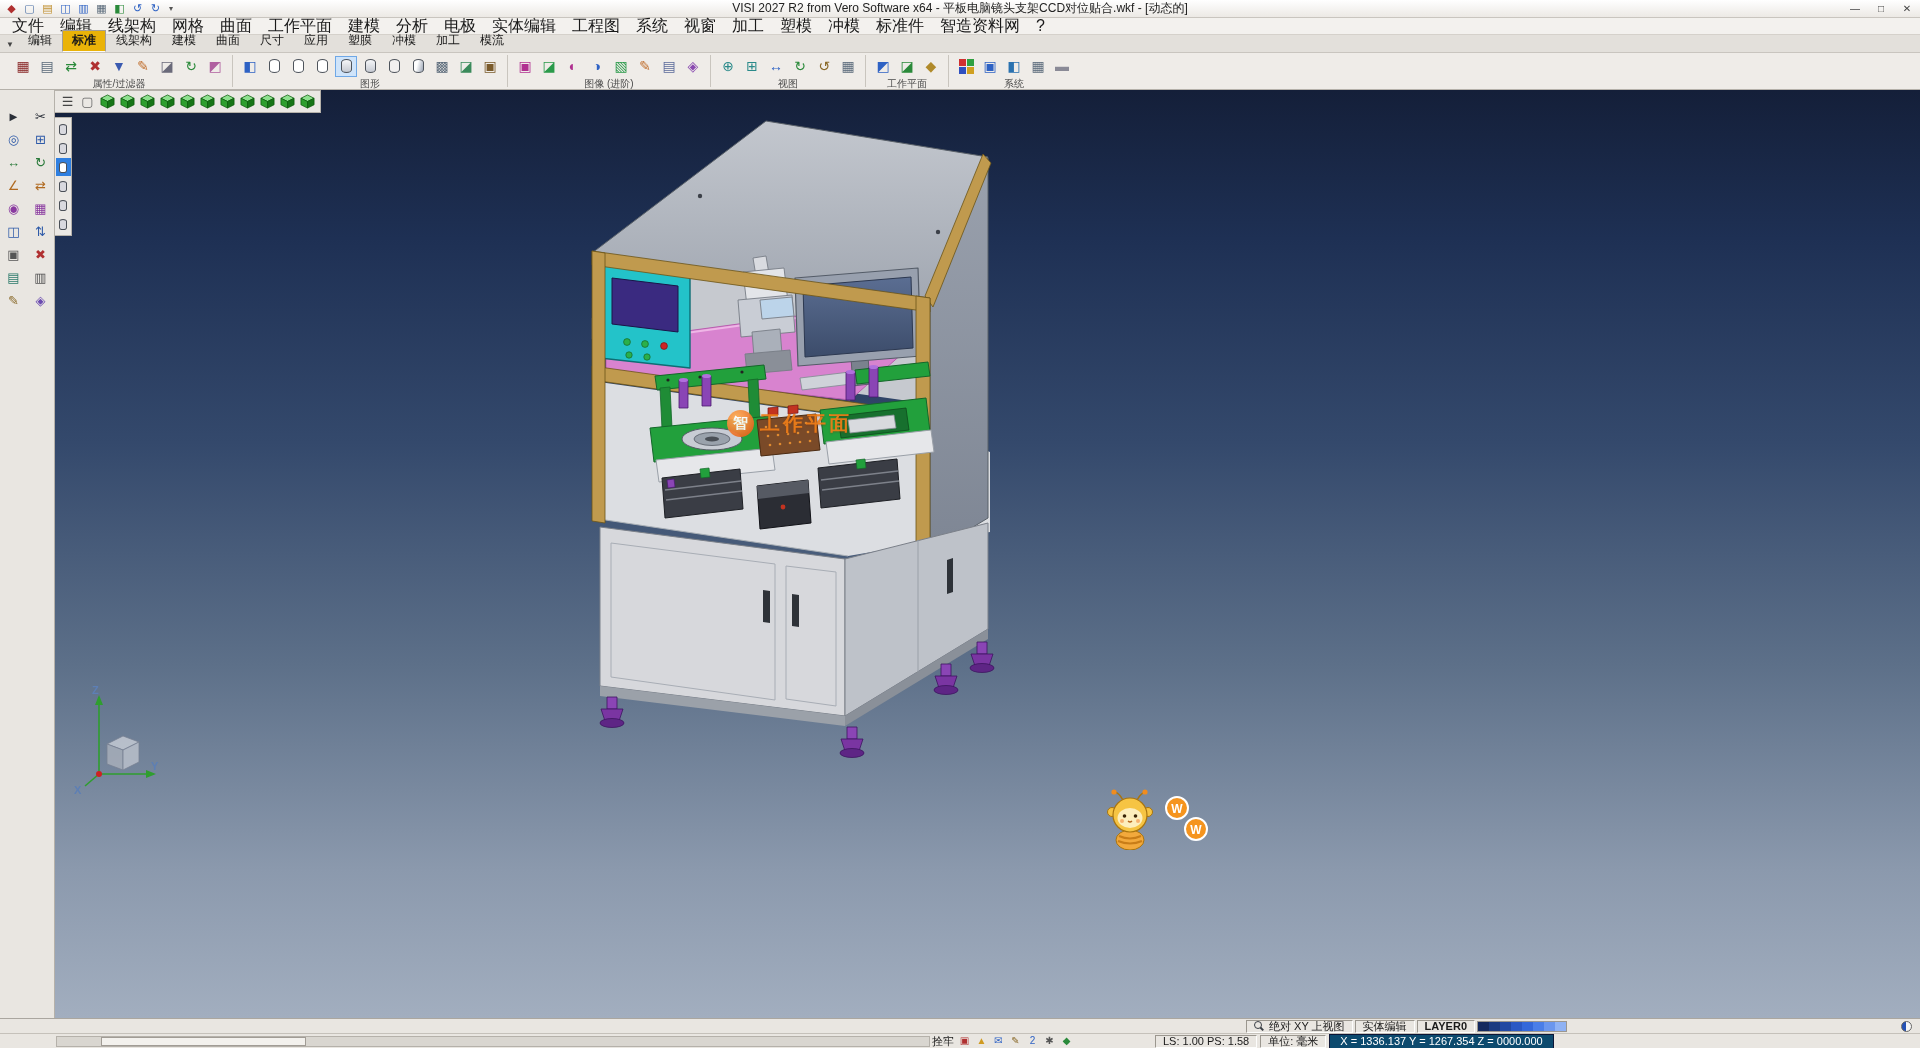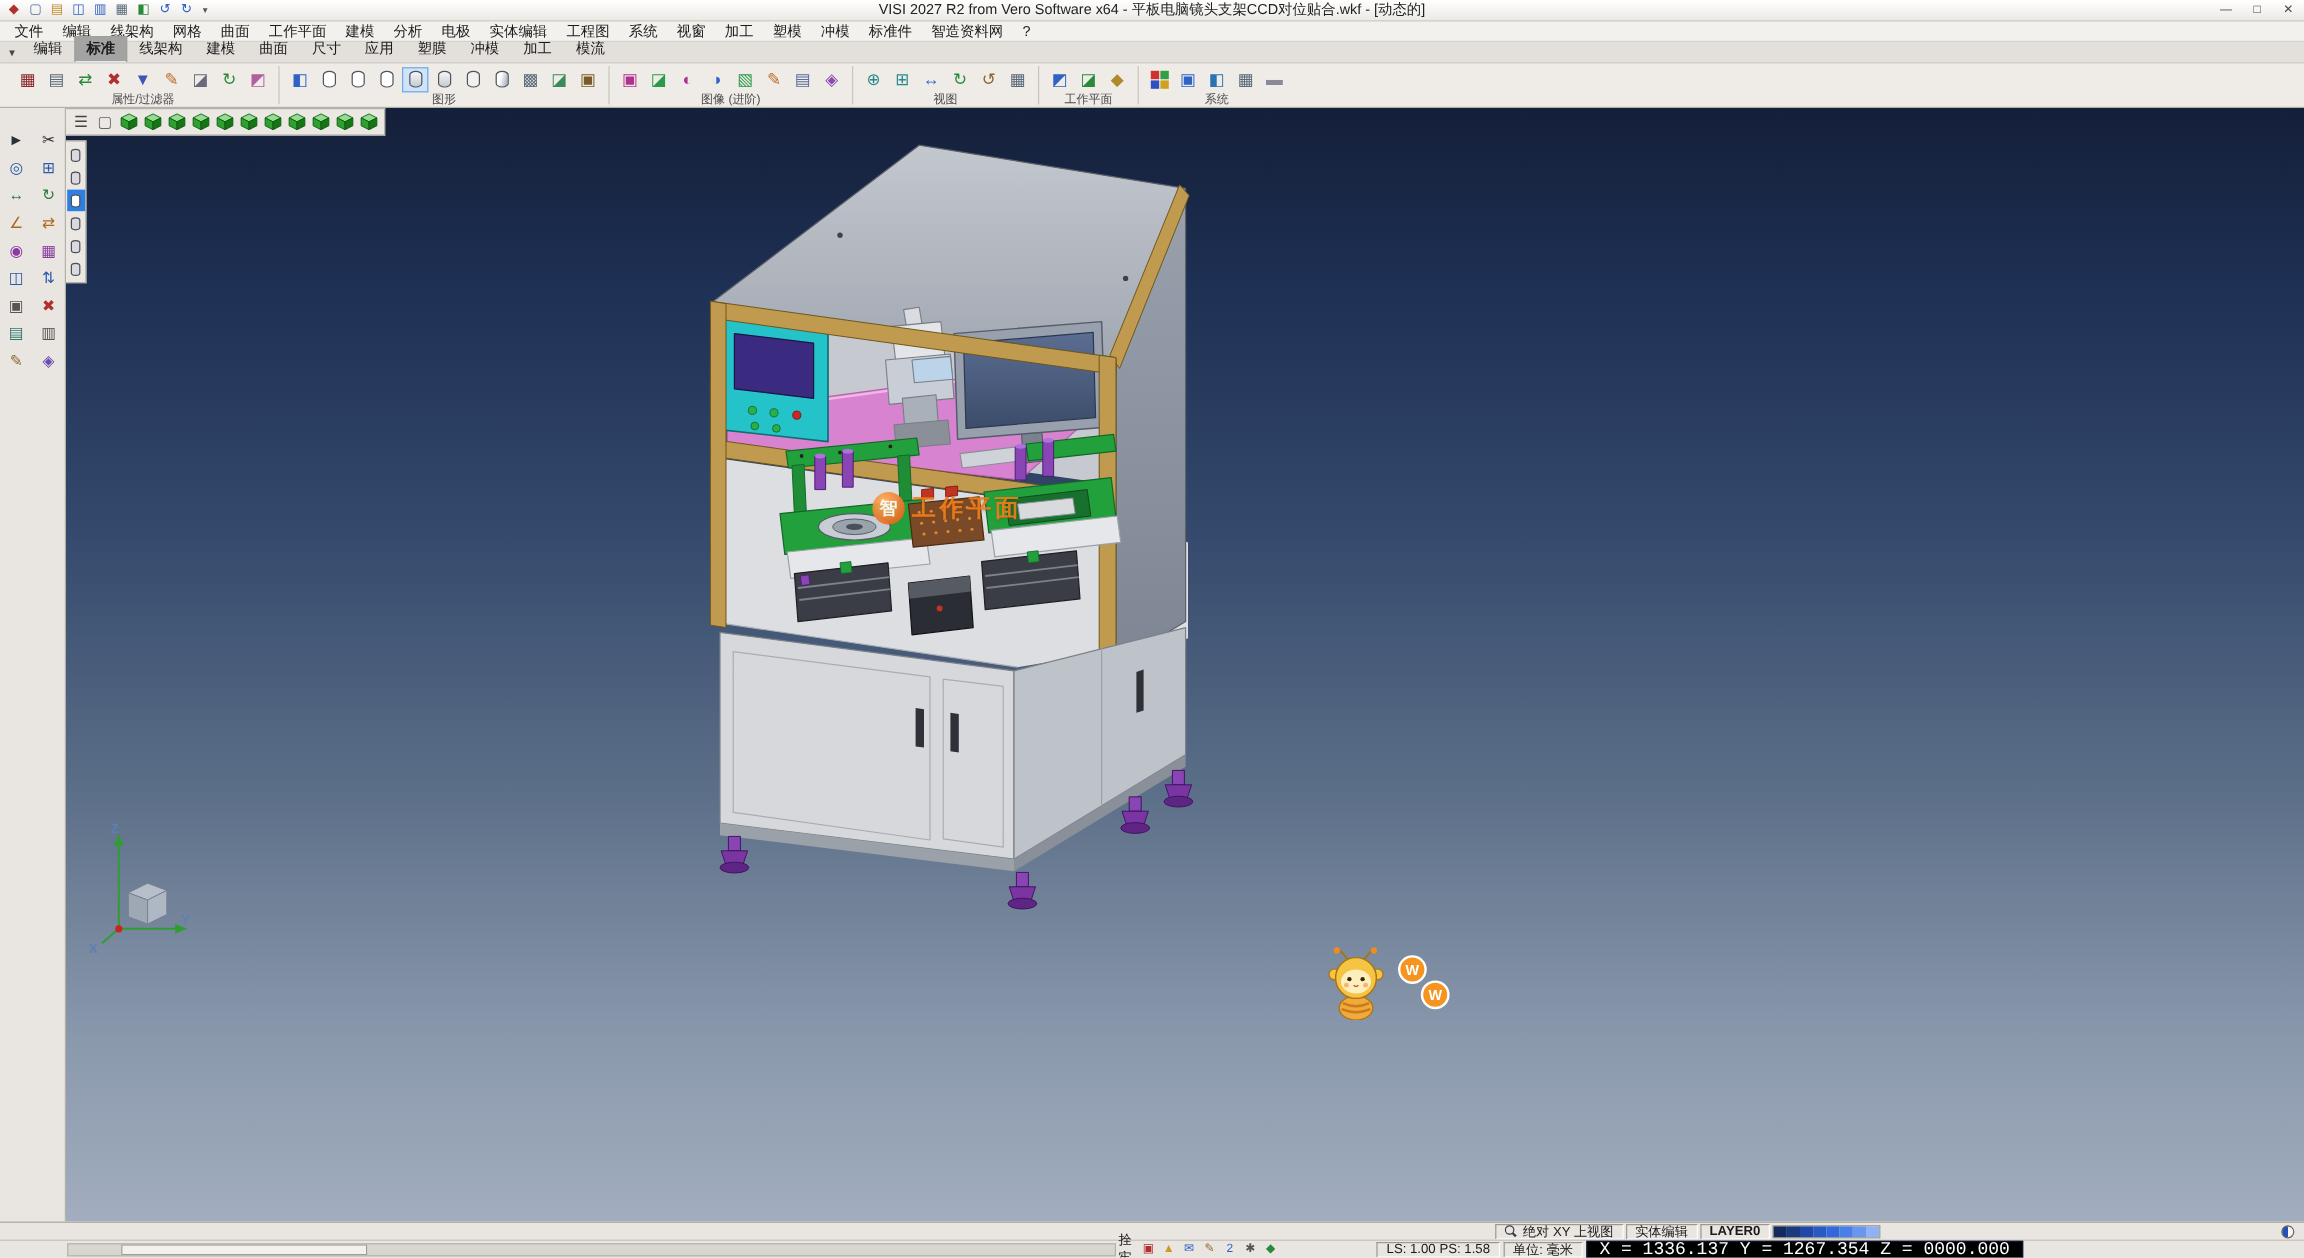--- a/index.html
+++ b/index.html
@@ -13,28 +13,28 @@
   .qa { display:flex; align-items:center; padding-left:3px; gap:1px; z-index:2; }
   .qa-icon { width:17px !important; height:15px !important; font-size:11px !important; }
   .qa-drop { width:14px; text-align:center; font-size:8px; color:#555; z-index:2; }
   .title-text { position:absolute; left:0; right:0; text-align:center; font-size:12px; color:#222; }
   .win-controls { margin-left:auto; display:flex; z-index:2; }
   .win-btn { width:26px; height:17px; display:flex; align-items:center; justify-content:center; font-size:10px; color:#444; }
 
   
   .menubar { position:absolute; top:18px; left:0; right:0; height:17px; background:#f3f1ee;
     border-bottom:1px solid #d5d1cb; display:flex; align-items:center; padding-left:4px; z-index:20; }
-  .menu-item { padding:0 8px; font-size:12px; white-space:nowrap; }
+  .menu-item { padding:0 8px; font-size:16px; white-space:nowrap; }
 
   
   .tabbar { position:absolute; top:35px; left:0; right:0; height:18px; background:#e3e0db;
     border-bottom:1px solid #c9c5bf; display:flex; align-items:flex-end; padding-left:2px; z-index:20; }
   .tab-drop { width:16px; font-size:8px; text-align:center; color:#444; padding-bottom:3px; }
   .tab { padding:1px 9px 2px; font-size:12px; border:1px solid transparent; white-space:nowrap; }
-  .tab.active { background:#a3a3a3; border-color:#a39e96; border-bottom-color:#fcfbfa; font-weight:bold; }
+  .tab.active { background:#eab308; border-color:#a39e96; border-bottom-color:#fcfbfa; font-weight:bold; }
 
   
   .ribbon { position:absolute; top:53px; left:0; right:0; height:37px; background:#efece8;
     border-bottom:1px solid #b5b1aa; display:flex; align-items:stretch; padding-left:6px; z-index:20; }
   .rib-group { display:flex; flex-direction:column; align-items:center; padding:1px 6px 0; }
   .rib-icons { display:flex; align-items:center; height:24px; gap:2px; }
   .rib-label { font-size:10px; color:#4a4a4a; line-height:11px; white-space:nowrap; }
   .rib-sep { width:1px; background:#c9c5be; margin:2px 0; }
   .icon { width:22px; height:21px; display:flex; align-items:center; justify-content:center;
     font-size:14px; line-height:1; cursor:default; }
@@ -95,22 +95,22 @@
     background:linear-gradient(90deg,#2451b5 50%,#f5f5f5 50%); }
 
   .status-b { position:absolute; left:0; right:0; top:1033px; height:15px; background:#e9e6e1;
     border-top:1px solid #c5c1ba; font-size:11px; z-index:20; }
   .track { position:absolute; left:56px; width:874px; top:2px; height:11px; background:#d9d6d0; border:1px solid #b5b1aa; }
   .thumb { position:absolute; left:44px; top:0; width:205px; height:9px; background:#f3f1ed; border:1px solid #a19c95; }
   .sb-right { position:absolute; left:932px; right:0; top:0; height:100%; display:flex; align-items:center; gap:3px; }
   .sb-icons { display:flex; gap:2px; }
   .sbi { width:15px !important; height:13px !important; font-size:10px !important; }
   .lsps { margin-left:78px; }
-  .coords { height:15px; background:#000000; color:#fff; font-family:Liberation Mono, monospace;
-    font-size:15px; padding:0 10px; display:flex; align-items:center; border:1px solid #0c1536; white-space:nowrap; }
+  .coords { height:15px; background:#0c4a6e; color:#fff; font-family:Liberation Sans, sans-serif;
+    font-size:11px; padding:0 10px; display:flex; align-items:center; border:1px solid #0c1536; white-space:nowrap; }
   .spacer-b { width:352px; }
 </style>
 </head>
 <body>
 
 <div class="titlebar">
   <div class="qa" id="qa">
       <div class="icon qa-icon" style="color: rgb(176, 48, 48);">◆</div>
       <div class="icon qa-icon" style="color: rgb(74, 111, 165);">▢</div>
       <div class="icon qa-icon" style="color: rgb(192, 144, 48);">▤</div>

